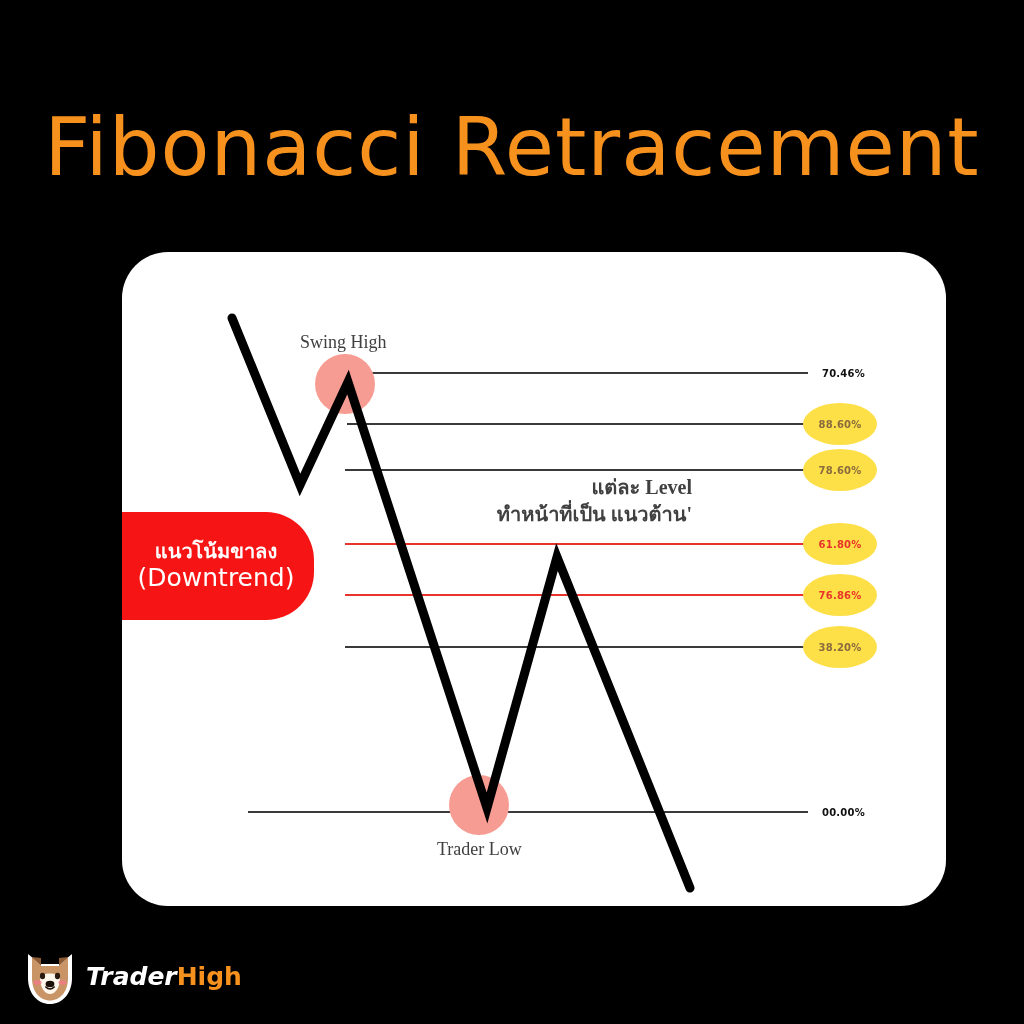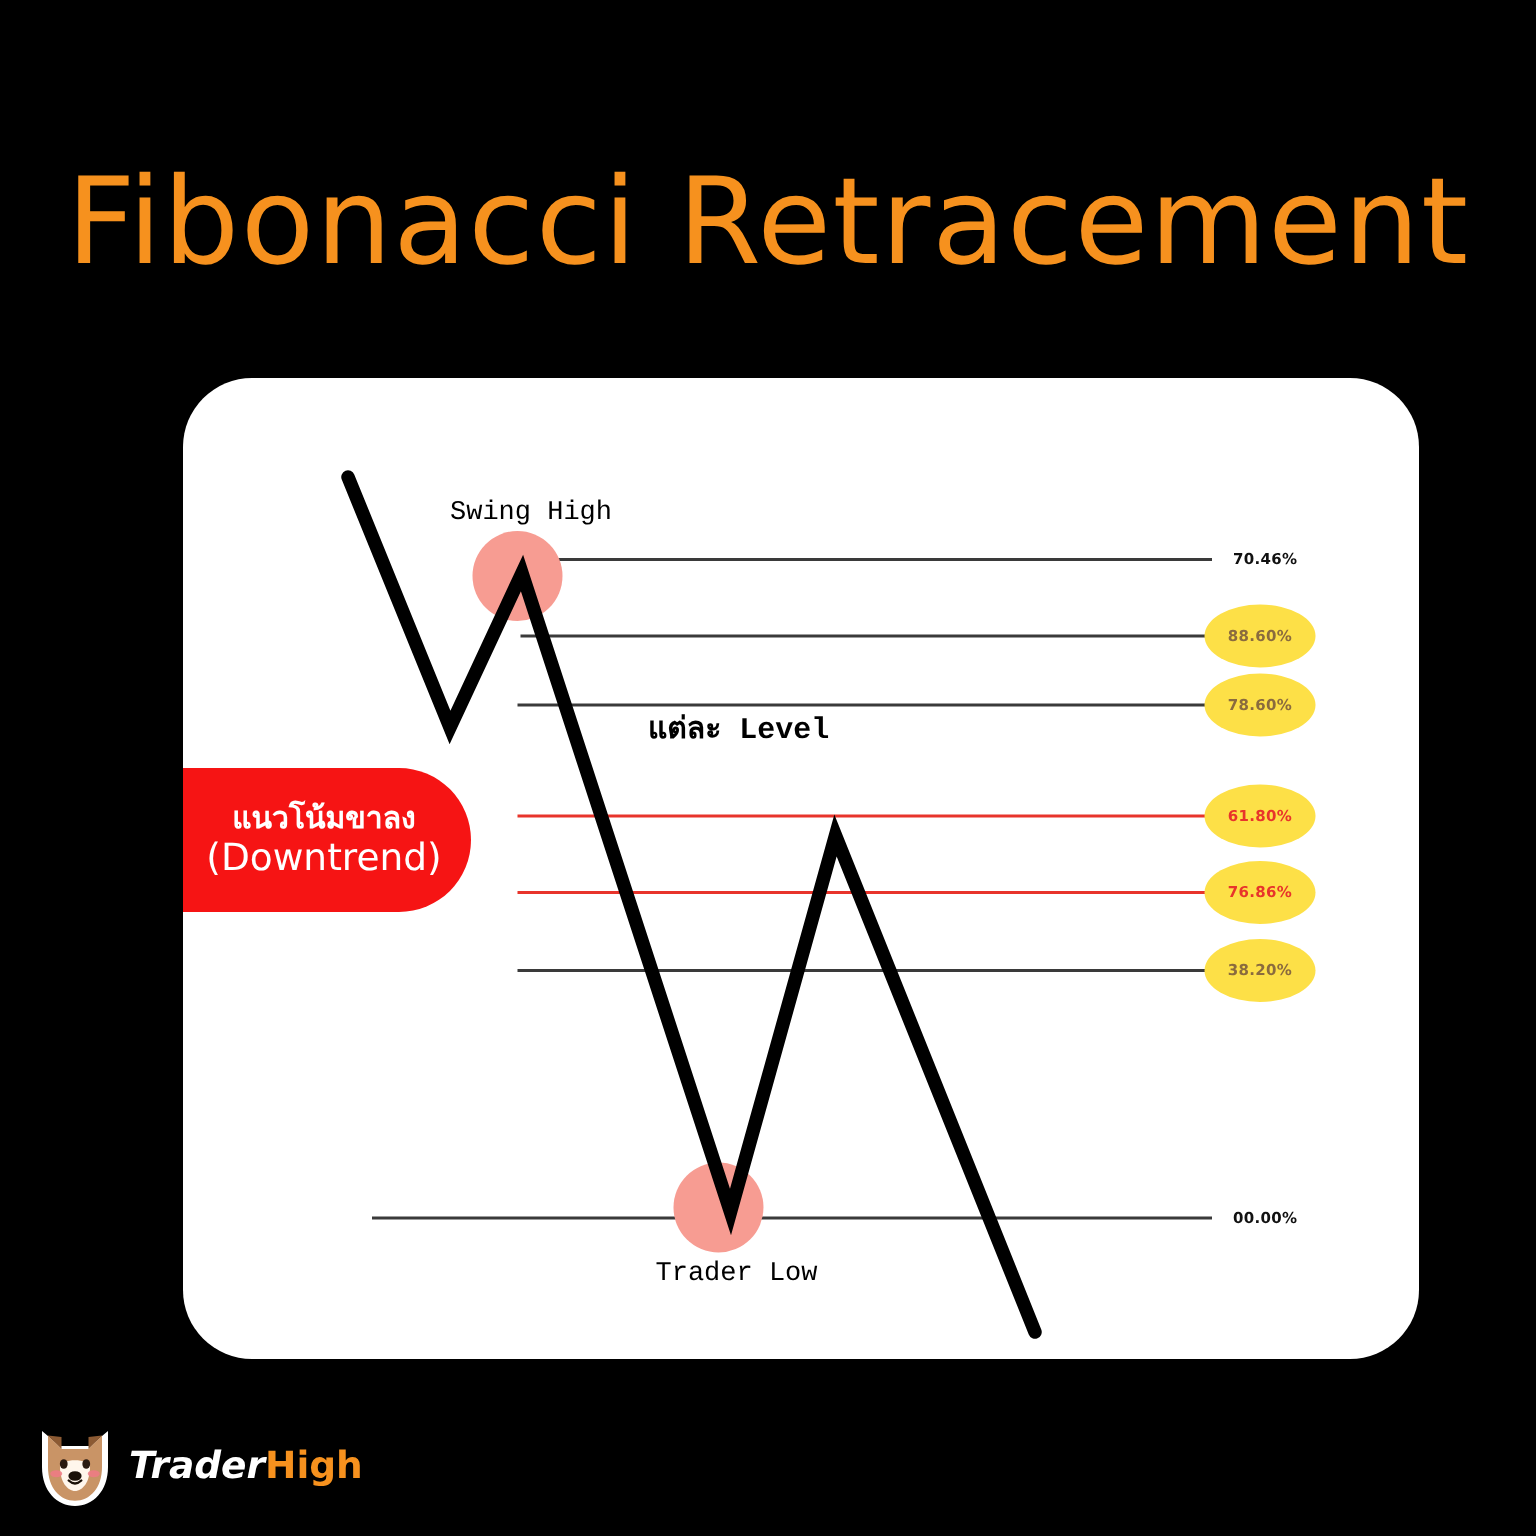--- a/index.html
+++ b/index.html
@@ -56,54 +56,54 @@
     position: absolute;
     left: 0; top: 0;
     width: 824px;
     height: 654px;
     display: block;
   }
 
   
   .lbl {
     position: absolute;
-    color: #000000;
-    font-family: Liberation Mono, monospace;
+    color: #404040;
+    font-family: Liberation Serif, serif;
     white-space: nowrap;
   }
   #swing-high-label {
     left: 178px;
     top: 80px;
     font-size: 18px;
     font-weight: 500;
   }
   #swing-low-label {
     left: 315px;
     top: 587px;
     font-size: 18px;
     font-weight: 500;
   }
   #center-note {
     left: 310px;
     top: 222px;
     width: 260px;
-    text-align: left;
+    text-align: right;
     font-size: 20px;
     font-weight: 700;
     line-height: 1.35;
     white-space: normal;
   }
 
   
   #downtrend-badge {
     position: absolute;
     left: -4px;
     top: 260px;
     width: 196px;
-    height: 96px;
+    height: 108px;
     background: #F61414;
     border-radius: 0 48px 48px 0;
     display: flex;
     flex-direction: column;
     align-items: center;
     justify-content: center;
     color: #FFFFFF;
     line-height: 1.22;
   }
   #downtrend-th {
@@ -198,20 +198,21 @@
     <div id="downtrend-badge">
       <div id="downtrend-th">แนวโน้มขาลง</div>
       <div id="downtrend-en">(Downtrend)</div>
     </div>
 
     <div class="lbl" id="swing-high-label">Swing High</div>
     <div class="lbl" id="swing-low-label">Trader Low</div>
 
     <div class="lbl" id="center-note">
       <div>แต่ละ Level</div>
+      <div>ทำหน้าที่เป็น แนวต้าน'</div>
     </div>
 
     <div id="fib-labels">
         <div class="fib-label plain" style="color: rgb(17, 17, 17); left: 696px; top: 121px;">70.46%</div>
         <div class="fib-label pill" style="color: rgb(138, 107, 62); left: 681px; top: 172px;">88.60%</div>
         <div class="fib-label pill" style="color: rgb(138, 107, 62); left: 681px; top: 218px;">78.60%</div>
         <div class="fib-label pill" style="color: rgb(232, 52, 43); left: 681px; top: 292px;">61.80%</div>
         <div class="fib-label pill" style="color: rgb(232, 52, 43); left: 681px; top: 343px;">76.86%</div>
         <div class="fib-label pill" style="color: rgb(138, 107, 62); left: 681px; top: 395px;">38.20%</div>
         <div class="fib-label plain" style="color: rgb(17, 17, 17); left: 696px; top: 560px;">00.00%</div>

